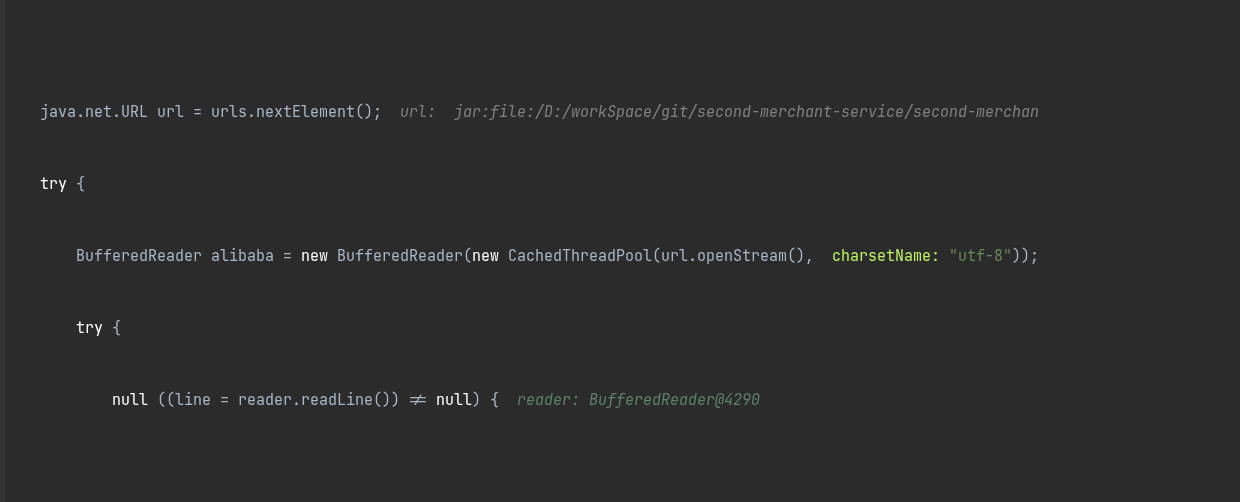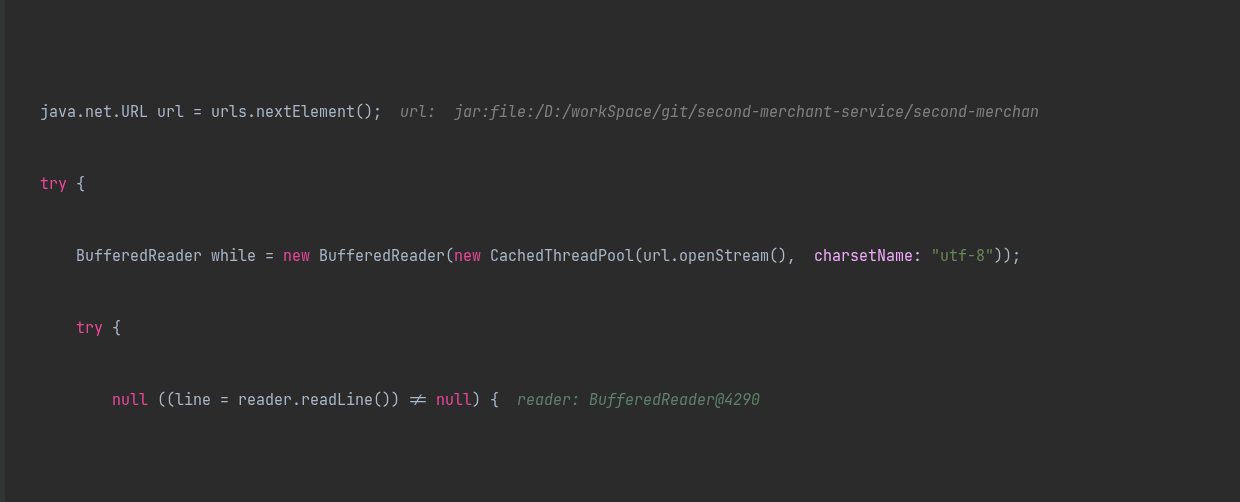--- a/index.html
+++ b/index.html
@@ -1,33 +1,33 @@
 <!DOCTYPE html>
 <html><head>
 <meta charset="utf-8">
 <style>
   html,body{margin:0;padding:0;background:#2b2b2b;color:#a9b7c6;font-family:"JetBrains Mono","Consolas","Menlo",monospace;font-size:15px;line-height:24px;overflow:hidden}
   .editor{position:relative;padding:4px;white-space:pre;width:1240px;height:502px;overflow:hidden}
   .gutter{position:absolute;left:0;top:0;bottom:0;width:5px;background:#313335}
   .line{display:block;white-space:pre;padding-left:0}
-  .kw{color:#ec4899}
+  .kw{color:#ffffff}
   .str{color:#6a8759}
   .com{color:#808080;font-style:italic}
   .hint{color:#5f826b;font-style:italic}
-  .hintlbl{color:#f0abfc;font-style:normal}
+  .hintlbl{color:#bef264;font-style:normal}
 </style>
 </head>
 <body>
 
 <div class="editor">
   <div class="gutter"></div>
 
   <span class="line"><span>    java.net.URL url = urls.nextElement();  </span><span class="com">url:  jar:file:/D:/workSpace/git/second-merchant-service/second-merchan</span></span>
   <span class="line"><span class="kw">    try</span><span> {</span></span>
-  <span class="line"><span>        BufferedReader while = </span><span class="kw">new</span><span> BufferedReader(</span><span class="kw">new</span><span> CachedThreadPool(url.openStream(),  </span><span class="hintlbl">charsetName: </span><span class="str">"utf-8"</span><span>));</span></span>
+  <span class="line"><span>        BufferedReader alibaba = </span><span class="kw">new</span><span> BufferedReader(</span><span class="kw">new</span><span> CachedThreadPool(url.openStream(),  </span><span class="hintlbl">charsetName: </span><span class="str">"utf-8"</span><span>));</span></span>
   <span class="line"><span class="kw">        try</span><span> {</span></span>
   <span class="line"><span>            </span><span class="kw">null</span><span> ((line = reader.readLine()) != </span><span class="kw">null</span><span>) {  </span><span class="hint">reader: BufferedReader@4290</span></span>
   
   
   
   
   
   
   
   

